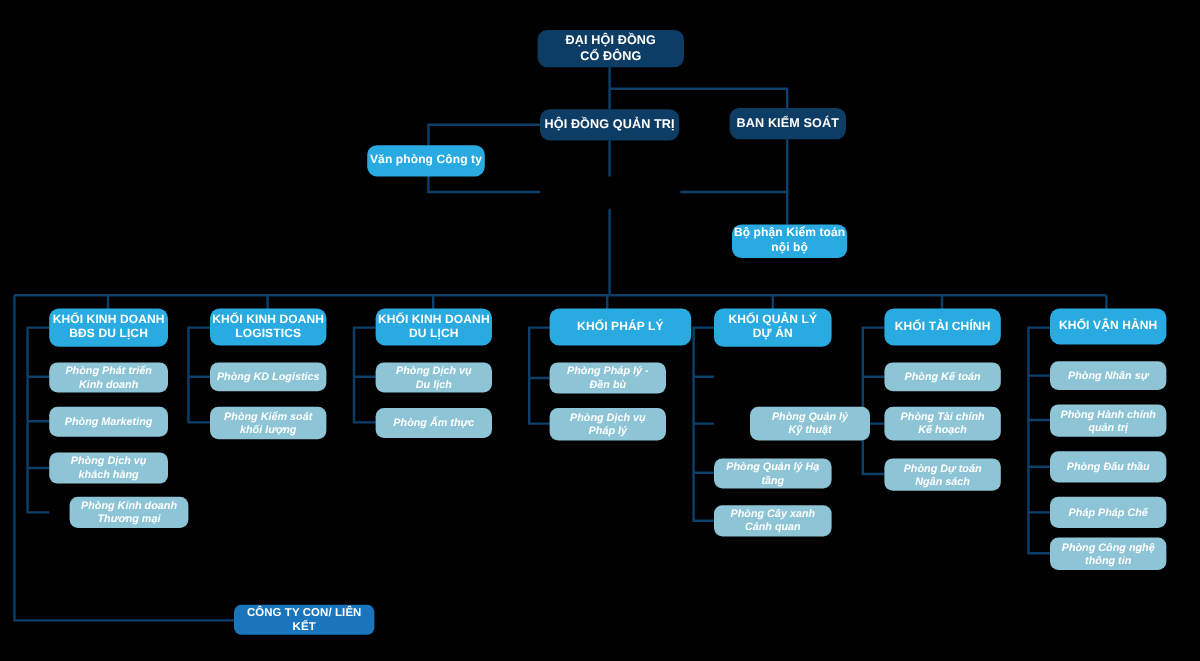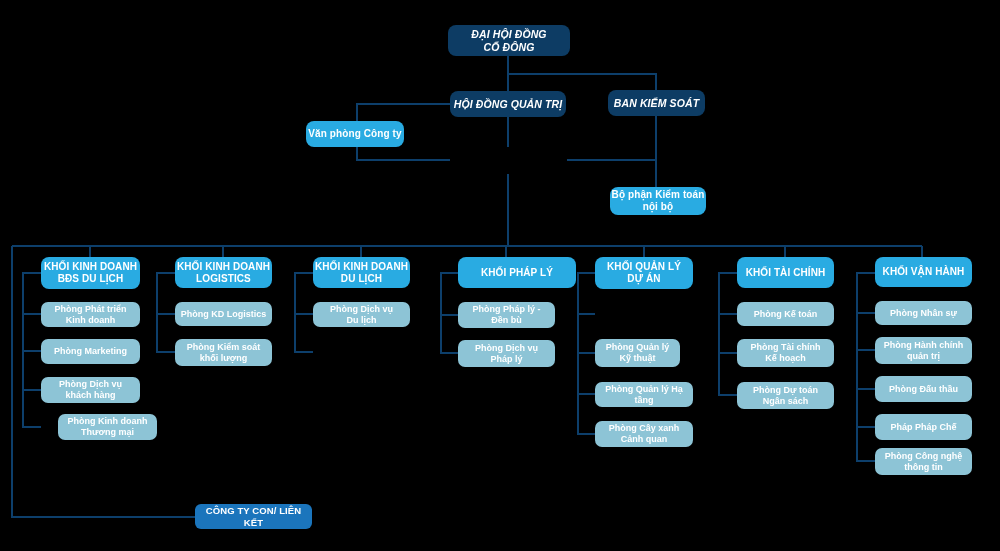--- a/index.html
+++ b/index.html
@@ -6,24 +6,24 @@
   #canvas{
     position:relative;width:1000px;height:551px;background:#000;overflow:hidden;
     font-family:"Liberation Sans","DejaVu Sans",sans-serif;
   }
   #lines{position:absolute;left:0;top:0;}
   .box{
     position:absolute;display:flex;align-items:center;justify-content:center;
     text-align:center;white-space:pre-line;border-radius:8px;
     font-weight:700;line-height:1.18;letter-spacing:.1px;
   }
-  .dark{background:#0d3c64;color:#ffffff;font-size:10.5px;font-style:italic;}
+  .dark{background:#0d3c64;color:#ffffff;font-size:10.5px;}
   .blue{background:#29abe2;color:#ffffff;font-size:10px;}
   .head{background:#29abe2;color:#ffffff;font-size:10px;text-align:center;}
-  .child{background:#8dc4d6;color:#ffffff;font-size:9px;border-radius:7px;letter-spacing:0;}
+  .child{background:#8dc4d6;color:#ffffff;font-size:9px;border-radius:7px;letter-spacing:0;font-style:italic;}
   .mid{background:#1b75bc;color:#ffffff;font-size:9.5px;border-radius:6px;}
 </style>
 </head>
 <body>
 
 <div id="canvas">
 
   <svg id="lines" width="1000" height="551" viewBox="0 0 1000 551">
     <path d="M508 56 V91 M508 74 H656 V90 M508 117 V147 M450 104 H357 V160 H450 M567 160 H656 M656 116 V187 M508 174 V246 M12 246 H922 M12 246 V517 H195 M90 246 V258 M223 246 V258 M361 246 V258 M506 246 V258 M644 246 V258 M785 246 V258 M922 246 V258 M41 273 H23 V427 H41 M23 314 H41 M23 351 H41 M23 390 H41 M175 273 H157 V352 H175 M157 314 H175 M313 273 H295 V352 H313 M295 314 H313 M458 273 H441 V353 H458 M441 315 H458 M595 273 H578 V434 H595 M578 314 H595 M578 353 H595 M578 394 H595 M737 273 H719 V395 H737 M719 314 H737 M719 353 H737 M875 273 H857 V461 H875 M857 313 H875 M857 350 H875 M857 389 H875 M857 427 H875" fill="none" stroke="#0d3f6b" stroke-width="2"></path>
   </svg>
@@ -49,30 +49,31 @@
   <div class="box head" style="left:175px;top:257px;width:97px;height:31px">KHỐI KINH DOANH
 LOGISTICS</div>
   <div class="box child" style="left:175px;top:302px;width:97px;height:24px">Phòng KD Logistics</div>
   <div class="box child" style="left:175px;top:339px;width:97px;height:27px">Phòng Kiểm soát
 khối lượng</div>
 
   <div class="box head" style="left:313px;top:257px;width:97px;height:31px">KHỐI KINH DOANH
 DU LỊCH</div>
   <div class="box child" style="left:313px;top:302px;width:97px;height:25px">Phòng Dịch vụ
 Du lịch</div>
+  <div class="box child" style="left:313px;top:340px;width:97px;height:25px">Phòng Ẩm thực</div>
 
   <div class="box head" style="left:458px;top:257px;width:118px;height:31px">KHỐI PHÁP LÝ</div>
   <div class="box child" style="left:458px;top:302px;width:97px;height:26px">Phòng Pháp lý -
 Đền bù</div>
   <div class="box child" style="left:458px;top:340px;width:97px;height:27px">Phòng Dịch vụ
 Pháp lý</div>
 
   <div class="box head" style="left:595px;top:257px;width:98px;height:32px">KHỐI QUẢN LÝ
 DỰ ÁN</div>
-  <div class="box child" style="left:595px;top:339px;width:85px;height:28px">Phòng Quản lý
+  <div class="box child" style="left:625px;top:339px;width:100px;height:28px">Phòng Quản lý
 Kỹ thuật</div>
   <div class="box child" style="left:595px;top:382px;width:98px;height:25px">Phòng Quản lý Hạ tầng</div>
   <div class="box child" style="left:595px;top:421px;width:98px;height:26px">Phòng Cây xanh
 Cảnh quan</div>
 
   <div class="box head" style="left:737px;top:257px;width:97px;height:31px">KHỐI TÀI CHÍNH</div>
   <div class="box child" style="left:737px;top:302px;width:97px;height:24px">Phòng Kế toán</div>
   <div class="box child" style="left:737px;top:339px;width:97px;height:28px">Phòng Tài chính
 Kế hoạch</div>
   <div class="box child" style="left:737px;top:382px;width:97px;height:27px">Phòng Dự toán

